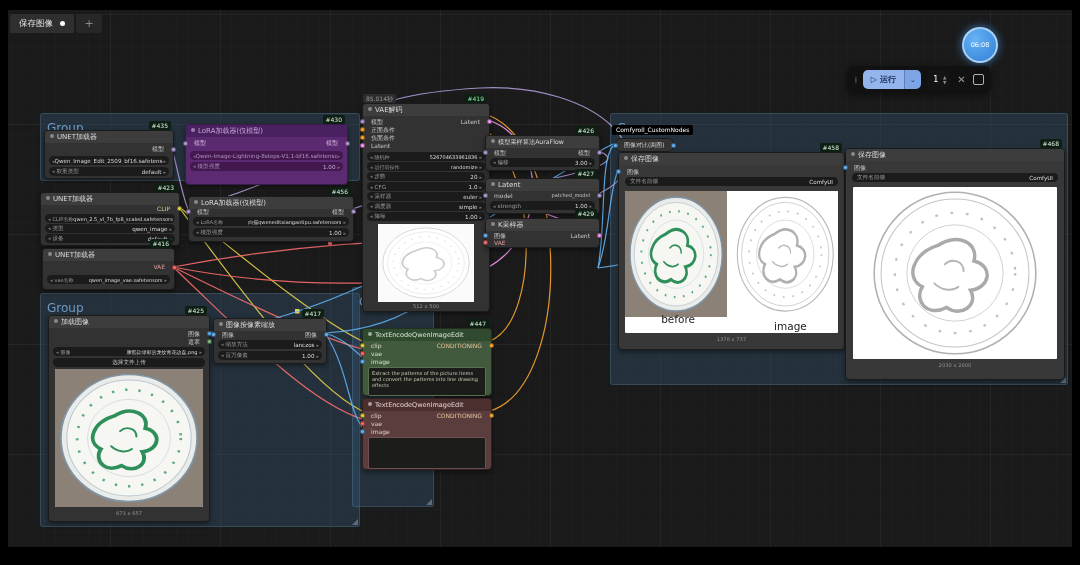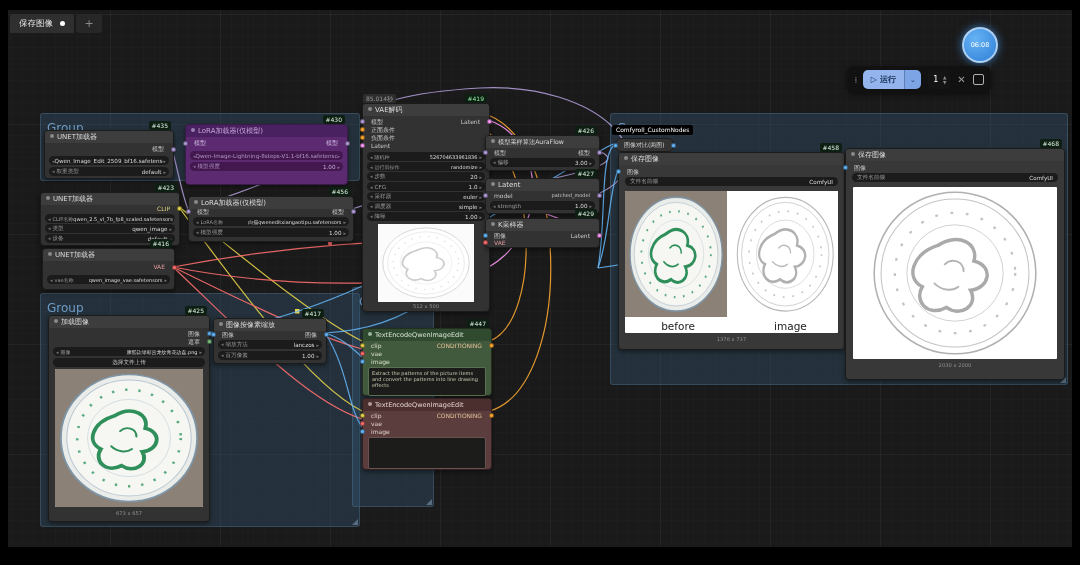--- a/index.html
+++ b/index.html
@@ -400,21 +400,21 @@
         <svg width="100%" height="100%" viewBox="0 0 100 100" preserveAspectRatio="none">
           <rect width="100" height="100" fill="#fff"></rect>
           <circle cx="50" cy="50" r="45" fill="#fff" stroke="#b8b8b8" stroke-width="1"></circle>
           <circle cx="50" cy="50" r="41" fill="none" stroke="#c8c8c8" stroke-width="0.7"></circle>
           <circle cx="50" cy="50" r="27" fill="none" stroke="#cecece" stroke-width="0.6"></circle>
           <circle cx="50" cy="50" r="34" fill="none" stroke="#c4c4c4" stroke-width="1.4" stroke-dasharray="1.6 7.4"></circle>
           <path d="M40 34 C52 26 64 33 61 43 C73 46 70 59 59 60 C64 69 53 76 45 70 C34 76 26 66 31 58 C21 53 25 39 40 34" fill="none" stroke="#b0b0b0" stroke-width="2.2" stroke-linecap="round"></path>
           <path d="M44 45 C48 41 55 43 55 49 M38 56 C42 60 48 61 52 58" fill="none" stroke="#bababa" stroke-width="1.2" stroke-linecap="round"></path>
         </svg>
       </div>
-      <div class="balabel" style="left:17%;bottom:1px;">before</div>
+      <div class="balabel" style="left:17%;bottom:8px;">before</div>
       <div class="balabel" style="left:70%;bottom:1px;">image</div>
     </div>
     <div class="caption" style="top:183px;">1376 x 737</div>
   </div>
 
   <div class="node" style="left:845px;top:148px;width:218px;height:230px;background:#383838;">
     <div class="badge">#468</div>
     <div class="nhead"><span class="cdot"></span><span>保存图像</span></div>
     <div class="slot" style="left:8px;top:15px;">图像</div>
     <div class="sdot" style="left:-3px;top:16px;background:#64b5f6;"></div>

